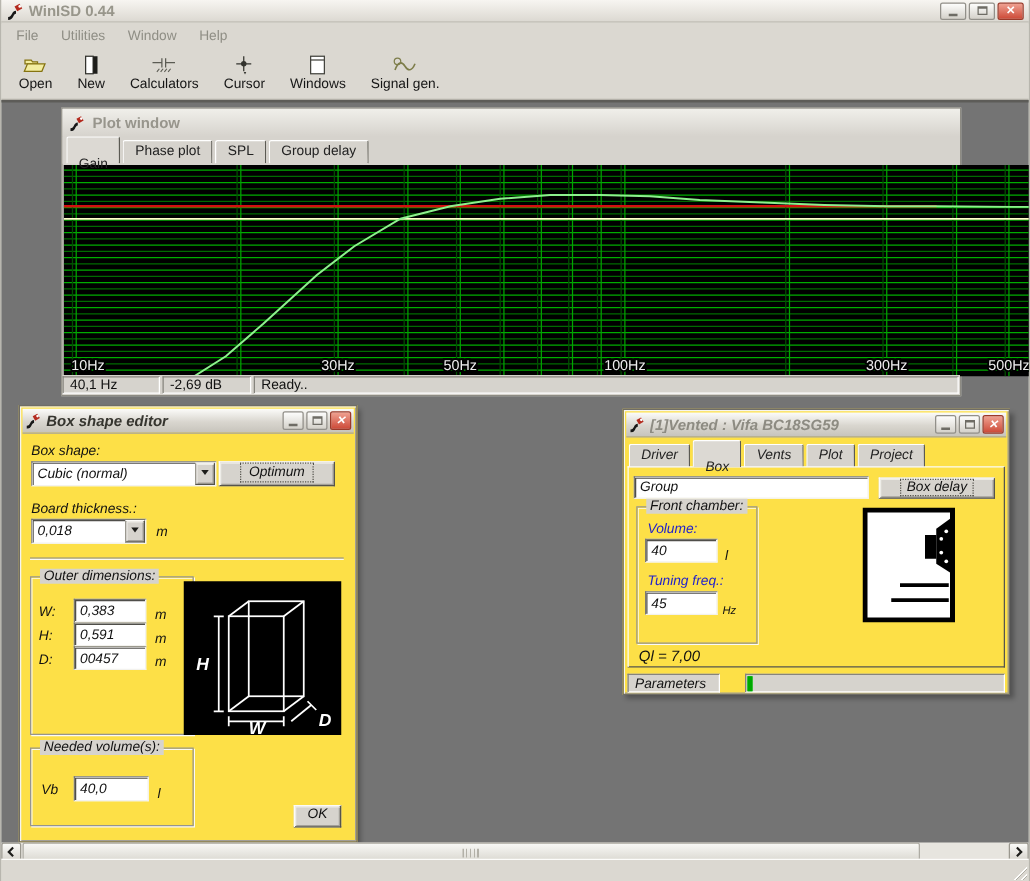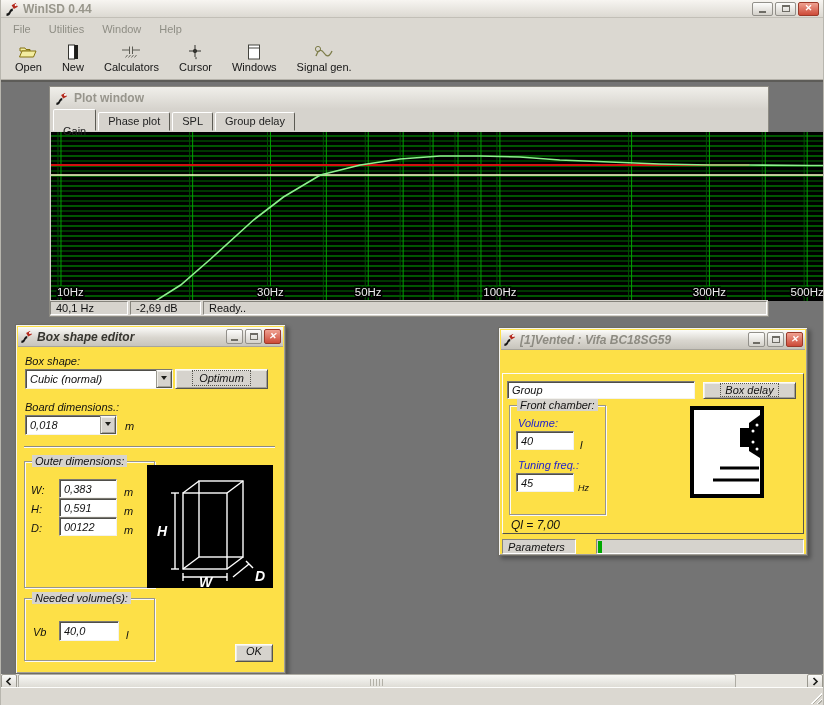--- a/index.html
+++ b/index.html
@@ -300,21 +300,21 @@
       <div class="combo" style="position:absolute; left:9px; top:44px; width:148px; height:20px;">
         <span class="val">Cubic (normal)</span>
         <span class="dbtn btn3d">
             <span class="arr-down" style="margin-top:0;"></span>
           </span>
       </div>
       <div class="btn3d" style="position:absolute; left:159px; top:44px; width:93px; height:20px;">
         <span class="focusdots">Optimum</span>
       </div>
 
-      <span class="lbl" style="left:9px; top:76px;">Board dimensions.:</span>
+      <span class="lbl" style="left:9px; top:76px;">Board thickness.:</span>
       <div class="combo" style="position:absolute; left:9px; top:90px; width:92px; height:20px;">
         <span class="val">0,018</span>
         <span class="dbtn btn3d">
             <span class="arr-down" style="margin-top:0;"></span>
           </span>
       </div>
       <span class="lbl" style="left:109px; top:95px;">m</span>
 
       <div class="etch" style="position:absolute; left:8px; right:10px; top:121px; height:2px;"></div>
 
@@ -325,21 +325,21 @@
             <span>0,383</span>
           </div>
         <span class="lbl" style="left:99px; top:24px;">m</span>
         <span class="lbl" style="left:6px; top:41px;">H:</span>
         <div class="field" style="position:absolute; left:34px; top:36px; width:58px; height:19px;">
             <span>0,591</span>
           </div>
         <span class="lbl" style="left:99px; top:43px;">m</span>
         <span class="lbl" style="left:6px; top:60px;">D:</span>
         <div class="field" style="position:absolute; left:34px; top:55px; width:58px; height:19px;">
-            <span>00122</span>
+            <span>00457</span>
           </div>
         <span class="lbl" style="left:99px; top:62px;">m</span>
       </div>
 
       <div style="position:absolute; left:131px; top:140px; width:126px; height:123px; background:#000;">
         <svg width="126" height="123" viewBox="0 0 126 123">
           <g stroke="#fff" fill="none" stroke-width="1.4">
             <rect x="36" y="28" width="44" height="76"></rect>
             <rect x="52" y="16" width="44" height="76"></rect>
             <line x1="36" y1="28" x2="52" y2="16"></line>
@@ -391,20 +391,27 @@
             </span>
           <span class="cb small">
               <span class="maxi"></span>
             </span>
           <span class="cb small close">
               <span>✕</span>
             </span>
         </span>
       </div>
 
+      <div class="vtabs">
+        <span class="tab">Driver</span>
+        <span class="tab active">Box</span>
+        <span class="tab">Vents</span>
+        <span class="tab">Plot</span>
+        <span class="tab">Project</span>
+      </div>
       <div class="vpage"></div>
 
       <div class="field" style="position:absolute; left:8px; top:53px; width:188px; height:18px;">
         <span>Group</span>
       </div>
       <div class="btn3d" style="position:absolute; left:204px; top:54px; width:93px; height:17px;">
         <span class="focusdots" style="padding:0 4px;">Box delay</span>
       </div>
 
       <div class="group" style="left:10px; top:77px; width:97px; height:110px;">

